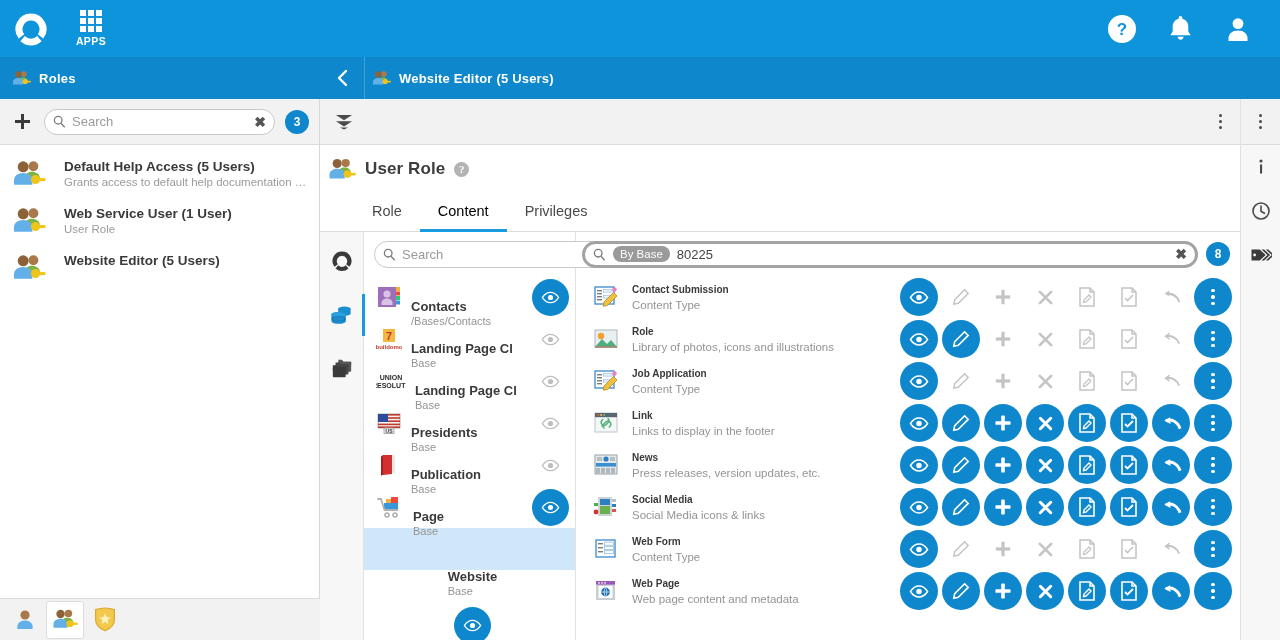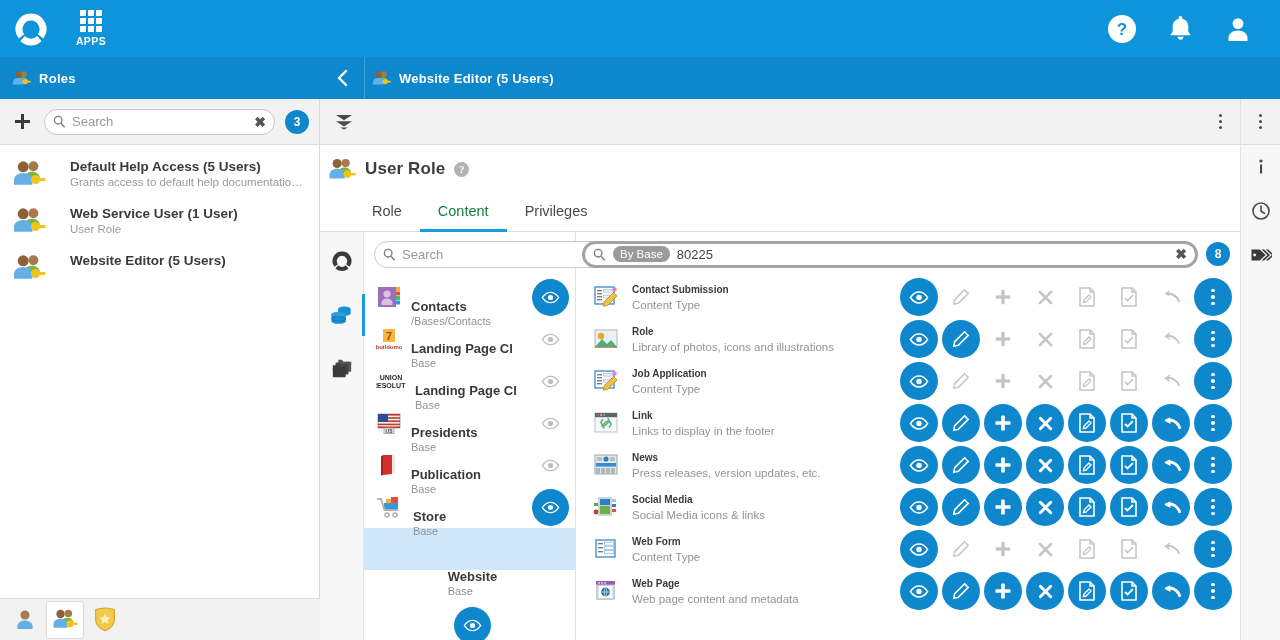--- a/index.html
+++ b/index.html
@@ -66,21 +66,21 @@
   }
   .search-pill input::placeholder { color: #9a9a9a; }
   .clear-x { color: #555; font-size: 14px; cursor: pointer; line-height: 1; font-weight: bold; }
   .count-badge {
     min-width: 24px; height: 24px; border-radius: 12px; background: #0e87cc; color: #fff;
     font-size: 12px; font-weight: bold; display: flex; align-items: center;
     justify-content: center; padding: 0 6px; cursor: pointer;
   }
 
   .role-list { padding-top: 6px; }
-  .role-item { display: flex; gap: 24px; padding: 8px 10px 8px 12px; cursor: pointer; align-items: flex-start; }
+  .role-item { display: flex; gap: 18px; padding: 8px 10px 8px 12px; cursor: pointer; align-items: flex-start; }
   .role-text { min-width: 0; }
   .role-name { font-size: 13.5px; font-weight: bold; color: #3a3a3a; line-height: 16px; }
   .role-desc { font-size: 11.5px; color: #9b9b9b; line-height: 15px; white-space: nowrap; overflow: hidden; text-overflow: ellipsis; max-width: 250px; }
 
   
   .lp-status {
     position: absolute; left: 0; bottom: 0; width: 320px; height: 42px;
     background: #f2f2f2; border-top: 1px solid #dcdcdc; display: flex; align-items: center;
     padding-left: 6px; gap: 2px;
   }
@@ -104,21 +104,21 @@
     width: 15px; height: 15px; border-radius: 50%; background: #b3b3b3; color: #fff;
     font-size: 11px; font-weight: bold; display: flex; align-items: center; justify-content: center;
     cursor: pointer; font-family: "Liberation Serif", serif;
   }
 
   .tabs { height: 39px; display: flex; align-items: stretch; border-bottom: 1px solid #dcdcdc; padding-left: 34px; }
   .tab {
     padding: 0 18px; display: flex; align-items: center; font-size: 14.5px; color: #4a4a4a;
     cursor: pointer; border-bottom: 3px solid transparent; margin-bottom: -1px;
   }
-  .tab.active { color: #15803d; border-bottom-color: #1a9adf; }
+  .tab.active { color: #000000; border-bottom-color: #1a9adf; }
 
   
   .cbody { display: flex; height: 408px; }
   .rail {
     width: 44px; background: #f7f7f7; border-right: 1px solid #e2e2e2;
     display: flex; flex-direction: column; align-items: center; padding-top: 12px; gap: 20px;
   }
   .rail-item { width: 44px; height: 34px; display: flex; align-items: center; justify-content: center; cursor: pointer; position: relative; }
   .rail-item.active::after { content: ""; position: absolute; right: -1px; top: -4px; width: 3px; height: 42px; background: #1a9adf; }
 
@@ -539,21 +539,21 @@
           <div class="base-row">
             <svg width="28" height="26" viewBox="0 0 28 26">
               <rect x="10" y="5" width="6" height="8" fill="#f2b134"></rect>
               <rect x="15" y="3" width="7" height="10" fill="#e84c3d"></rect>
               <rect x="8" y="9" width="14" height="6" fill="#3498db"></rect>
               <path d="M2 5h3l3.5 11h13" fill="none" stroke="#b0b0b0" stroke-width="1.8" stroke-linecap="round"></path>
               <circle cx="11" cy="21" r="2" fill="none" stroke="#b0b0b0" stroke-width="1.6"></circle>
               <circle cx="19" cy="21" r="2" fill="none" stroke="#b0b0b0" stroke-width="1.6"></circle>
             </svg>
             <div class="bt">
-              <div class="base-name">Store</div>
+              <div class="base-name">Page</div>
               <div class="base-sub">Base</div>
             </div>
             <div class="eye-btn on">
               <svg width="19" height="13" viewBox="0 0 22 14">
                 <path d="M11 1C5.4 1 1.6 7 1.6 7s3.8 6 9.4 6 9.4-6 9.4-6S16.6 1 11 1z" fill="none" stroke="#fff" stroke-width="1.6"></path>
                 <circle cx="11" cy="7" r="3" fill="#fff"></circle>
               </svg>
             </div>
           </div>
 

